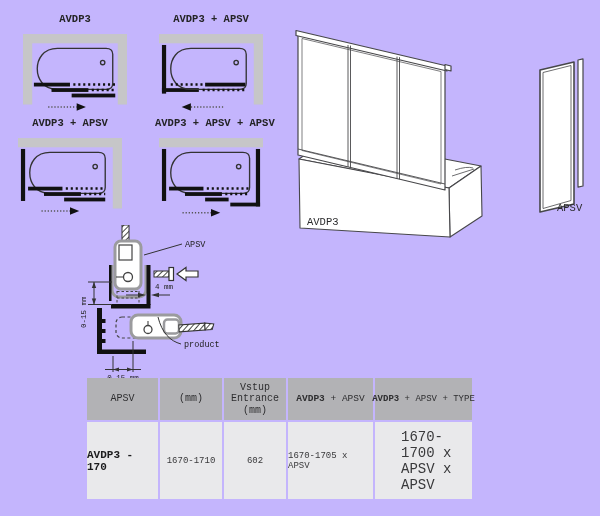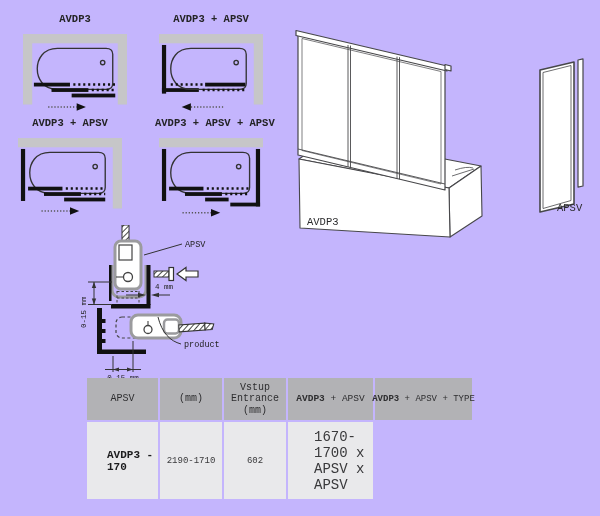--- a/index.html
+++ b/index.html
@@ -10,21 +10,21 @@
   .tv-title{font-size:10.5px;font-weight:bold;color:#242426;height:14px;line-height:14px;white-space:nowrap;}
   .tv svg{margin-top:8px;}
   .label{position:absolute;font-size:10.5px;color:#2a2a2c;}
   .tbl{position:absolute;left:87px;top:378px;display:grid;
        grid-template-columns:71px 62px 62px 85px 97px;grid-template-rows:42px 77px;gap:2px;}
   .th{background:#b2b2b5;display:flex;flex-direction:column;align-items:center;justify-content:center;
       font-size:10px;color:#2e2e30;line-height:1.15;}
   .td{background:#e9e9eb;display:flex;align-items:center;justify-content:center;
       font-size:9px;color:#39393b;}
   .b{font-weight:bold;}
-  .td-type{font-size:11px;font-weight:bold;color:#1c1c1e;padding-left:20px;}
+  .td-type{font-size:11px;font-weight:bold;color:#1c1c1e;}
   .small{font-size:14px;padding-left:26px;}
 </style>
 </head>
 <body>
 
 <div class="canvas">
 
   <div class="tv" style="left:23px;top:12px;">
     <div class="tv-title">AVDP3</div>
     <svg width="104" height="84" viewBox="0 0 124 100">
@@ -268,18 +268,19 @@
       <span>(mm)</span>
     </div>
     <div class="th" style="font-size:9.5px;">
       <span style="white-space:nowrap;"><span class="b">AVDP3</span><span> + APSV</span></span>
     </div>
     <div class="th" style="font-size:9px;">
       <span style="white-space:nowrap;"><span class="b">AVDP3</span><span> + APSV + TYPE</span></span>
     </div>
 
     <div class="td td-type">AVDP3 - 170</div>
-    <div class="td">2190-1710</div>
+    <div class="td">1670-1710</div>
     <div class="td">602</div>
+    <div class="td">1670-1705 x APSV</div>
     <div class="td small">1670-1700 x APSV x APSV</div>
   </div>
 
 </div>
 
 </body></html>

